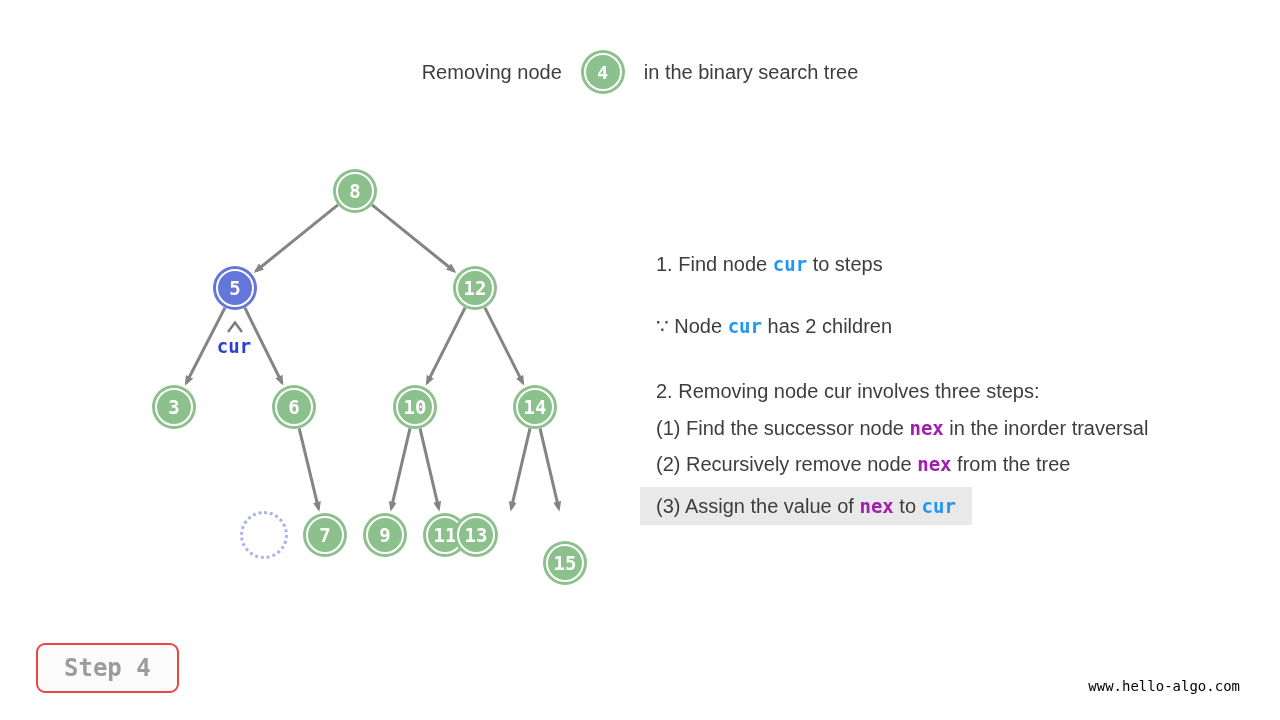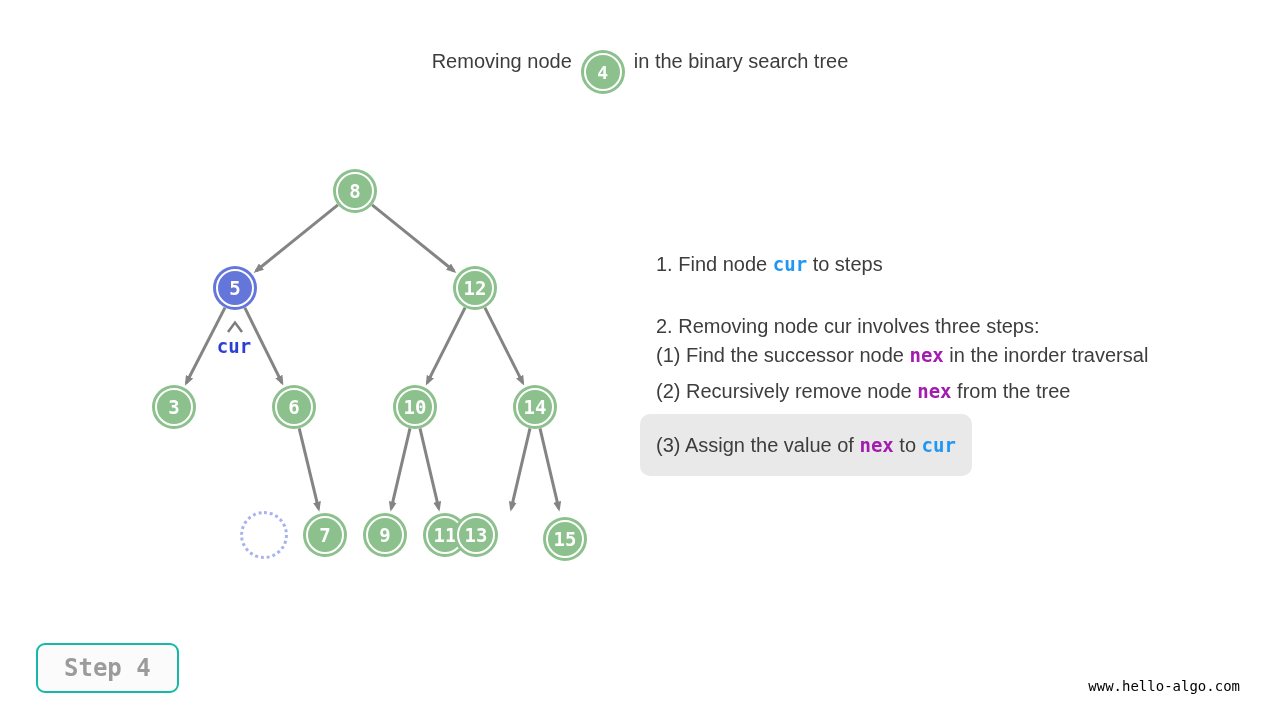--- a/index.html
+++ b/index.html
@@ -3,21 +3,21 @@
 <meta charset="utf-8">
 <style>
   html,body{margin:0;padding:0;}
   body{
     width:1280px;height:720px;position:relative;overflow:hidden;
     background:#ffffff;font-family:"Liberation Sans",sans-serif;
   }
   
   .title{
     position:absolute;top:50px;left:0;width:100%;
-    display:flex;justify-content:center;gap:8px;
+    display:flex;justify-content:center;align-items:center;gap:18px;
     font-size:20px;color:#3d3d3d;
   }
   .tnode{
     width:34px;height:34px;margin:3px 4px;border-radius:50%;
     background:#8cc08c;border:2px solid #fff;box-shadow:0 0 0 3px #8cc08c;
     display:flex;align-items:center;justify-content:center;
     color:#fff;font-family:"DejaVu Sans Mono",monospace;font-weight:bold;font-size:18px;
   }
   
   .edges{position:absolute;left:0;top:0;pointer-events:none;}
@@ -38,32 +38,32 @@
     color:#2b3fd4;font-family:"DejaVu Sans Mono",monospace;font-weight:bold;font-size:19px;
   }
   
   .explanation{
     position:absolute;left:656px;top:251px;
     font-size:20px;line-height:26px;color:#3d3d3d;white-space:nowrap;
   }
   .exp-line{display:block;}
   .m36{margin-bottom:36px;}
   .m39{margin-bottom:39px;}
-  .m11{margin-bottom:3px;}
+  .m11{margin-bottom:11px;}
   .m10{margin-bottom:10px;}
   .kwl{color:#2196f3;font-family:"DejaVu Sans Mono",monospace;font-weight:bold;font-size:19px;}
   .kwd{color:#a21caf;font-family:"DejaVu Sans Mono",monospace;font-weight:bold;font-size:19px;}
   .pill{
-    display:inline-block;background:#e9e9e9;border-radius:10px;
-    padding:18px 16px;margin-left:-16px;
+    display:inline-block;background:#e9e9e9;border-radius:0;
+    padding:6px 16px;margin-left:-16px;
   }
   
   .step-badge{
     position:absolute;left:36px;top:643px;
-    padding:9px 26px;border:2px solid #14b8a6;border-radius:9px;background:#fbfbfb;
+    padding:9px 26px;border:2px solid #ef4444;border-radius:9px;background:#fbfbfb;
     color:#9b9b9b;font-family:"DejaVu Sans Mono",monospace;font-weight:bold;font-size:24px;
   }
   .watermark{
     position:absolute;right:40px;bottom:26px;
     color:#000000;font-family:"DejaVu Sans Mono",monospace;font-size:14px;
   }
 </style>
 </head>
 <body>
 
@@ -123,30 +123,31 @@
   </div>
 <div class="node green" style="left:366px;top:516px">
     <span>9</span>
   </div>
 <div class="node green" style="left:426px;top:516px">
     <span>11</span>
   </div>
 <div class="node green" style="left:457px;top:516px">
     <span>13</span>
   </div>
-<div class="node green" style="left:546px;top:520px">
+<div class="node green" style="left:546px;top:544px">
     <span>15</span>
   </div>
 
 <div class="slot" style="left:240px;top:511px"></div>
 
 <div class="cur-label">cur</div>
 
 <div class="explanation">
   <span class="exp-line m36"><span>1. Find node </span><span class="kwl">cur</span><span> to steps</span></span>
+  <span class="exp-line m39"><span>∵ Node </span><span class="kwl">cur</span><span> has 2 children</span></span>
   <span class="exp-line m11"><span>2. Removing node cur involves three steps:</span></span>
   <span class="exp-line m10"><span>(1) Find the successor node </span><span class="kwd">nex</span><span> in the inorder traversal</span></span>
   <span class="exp-line m10"><span>(2) Recursively remove node </span><span class="kwd">nex</span><span> from the tree</span></span>
   <span class="exp-line"><span class="pill"><span>(3) Assign the value of </span><span class="kwd">nex</span><span> to </span><span class="kwl">cur</span></span></span>
 </div>
 
 <div class="step-badge">Step 4</div>
 <div class="watermark">www.hello-algo.com</div>
 
 </body></html>

